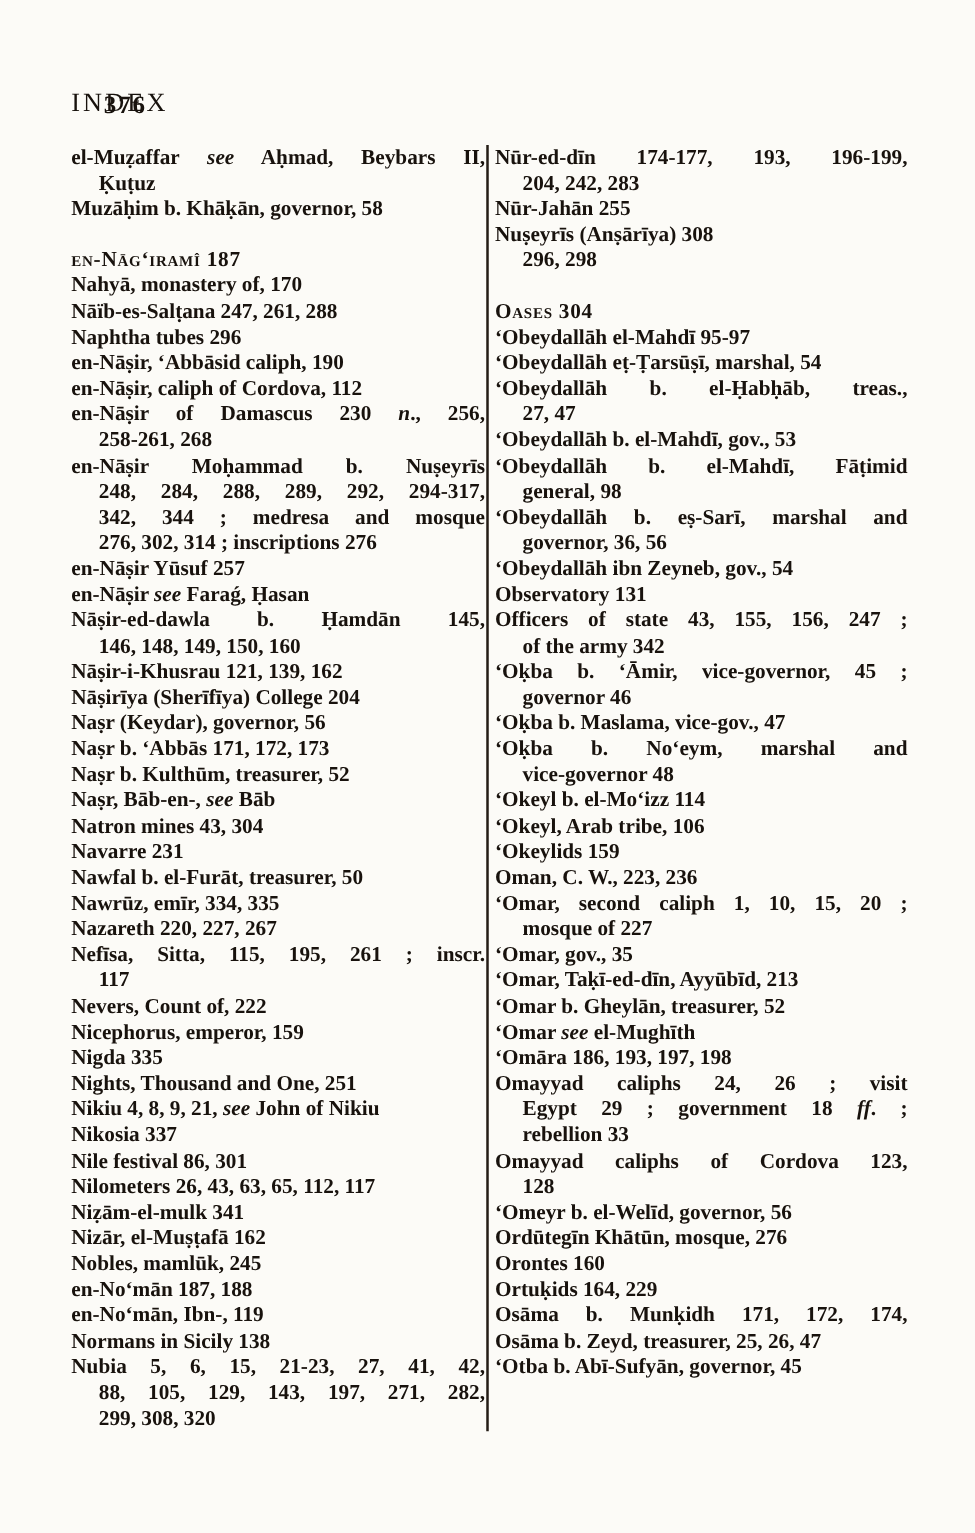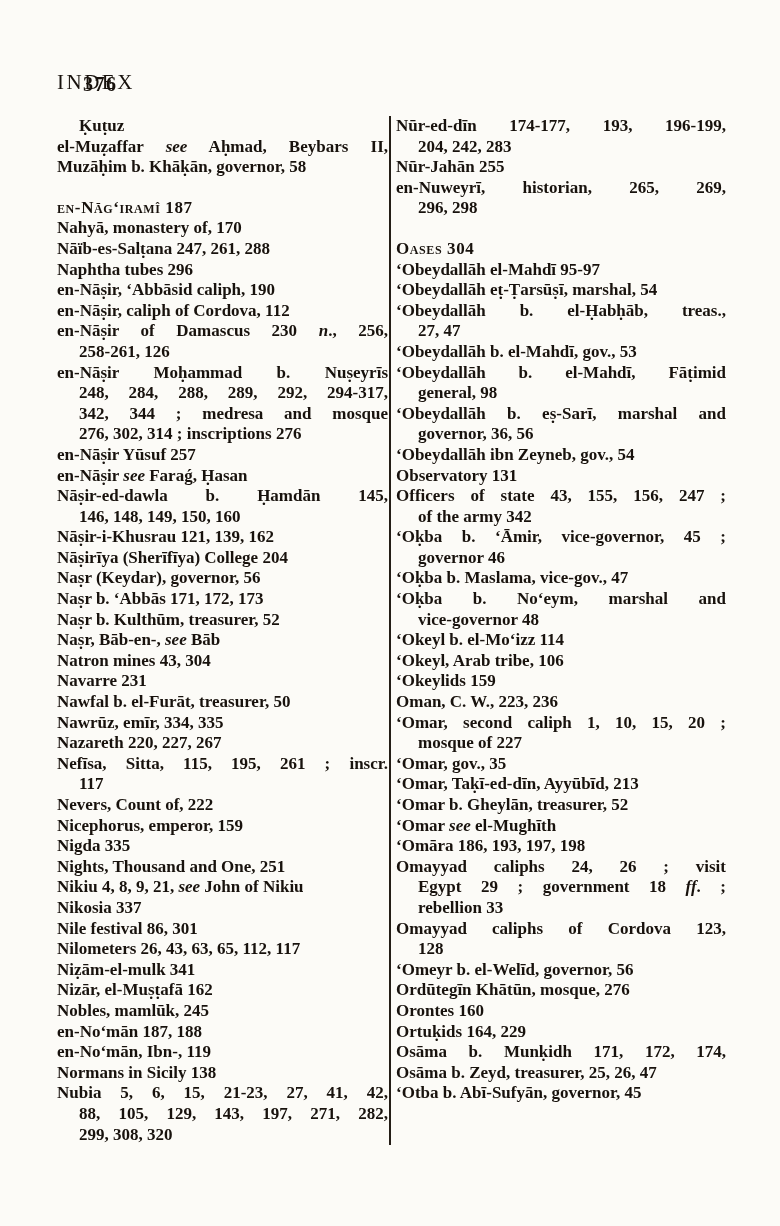--- a/index.html
+++ b/index.html
@@ -41,22 +41,22 @@
 <body>
 
 <div class="page">
   <div class="header">
     <span class="pagenum">376</span>
     <span class="title">INDEX</span>
   </div>
   <div class="columns">
     <div class="col left" id="col-left">
         <div class="entry">
+          <div class="line">el-Muẓaffar <i>see</i> Aḥmad, Beybars II,</div>
           <div class="line cont last">Ḳuṭuz</div>
-          <div class="line">el-Muẓaffar <i>see</i> Aḥmad, Beybars II,</div>
         </div>
         <div class="entry">
           <div class="line last">Muzāḥim b. Khāḳān, governor, 58</div>
         </div>
         <div class="entry section-break smallcaps">
           <div class="line last">en-Nāgʻiramî 187</div>
         </div>
         <div class="entry">
           <div class="line last">Nahyā, monastery of, 170</div>
         </div>
@@ -67,21 +67,21 @@
           <div class="line last">Naphtha tubes 296</div>
         </div>
         <div class="entry">
           <div class="line last">en-Nāṣir, ʻAbbāsid caliph, 190</div>
         </div>
         <div class="entry">
           <div class="line last">en-Nāṣir, caliph of Cordova, 112</div>
         </div>
         <div class="entry">
           <div class="line">en-Nāṣir of Damascus 230 <i>n</i>., 256,</div>
-          <div class="line cont last">258-261, 126</div>
+          <div class="line cont last">258-261, 268</div>
         </div>
         <div class="entry">
           <div class="line">en-Nāṣir Moḥammad b. Nuṣeyrīs</div>
           <div class="line cont">248, 284, 288, 289, 292, 294-317,</div>
           <div class="line cont">342, 344 ; medresa and mosque</div>
           <div class="line cont last">276, 302, 314 ; inscriptions 276</div>
         </div>
         <div class="entry">
           <div class="line last">en-Nāṣir Yūsuf 257</div>
         </div>
@@ -180,21 +180,23 @@
     <div class="divider"></div>
     <div class="col right" id="col-right">
         <div class="entry">
           <div class="line">Nūr-ed-dīn 174-177, 193, 196-199,</div>
           <div class="line cont last">204, 242, 283</div>
         </div>
         <div class="entry">
           <div class="line last">Nūr-Jahān 255</div>
         </div>
         <div class="entry">
-          <div class="line">en-Nuweyrī, historian, 265, 269,</div>
+          <div class="line last">Nuṣeyrīs (Anṣārīya) 308</div>
+        </div>
+        <div class="entry">
           <div class="line cont last">296, 298</div>
         </div>
         <div class="entry section-break smallcaps">
           <div class="line last">Oases 304</div>
         </div>
         <div class="entry">
           <div class="line last">ʻObeydallāh el-Mahdī 95-97</div>
         </div>
         <div class="entry">
           <div class="line last">ʻObeydallāh eṭ-Ṭarsūṣī, marshal, 54</div>

